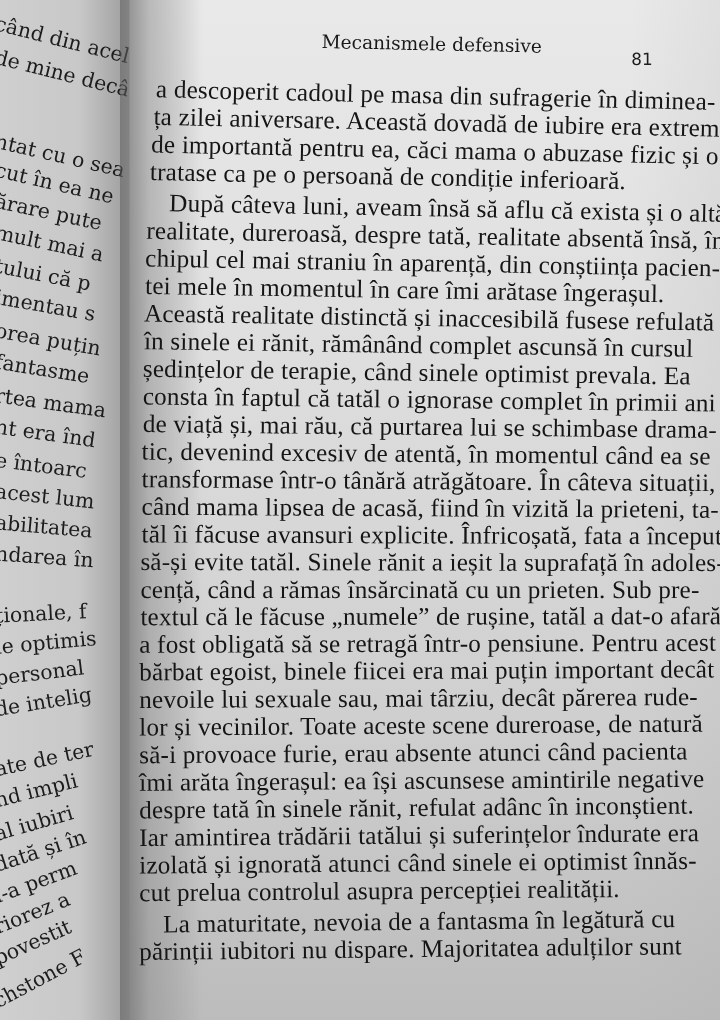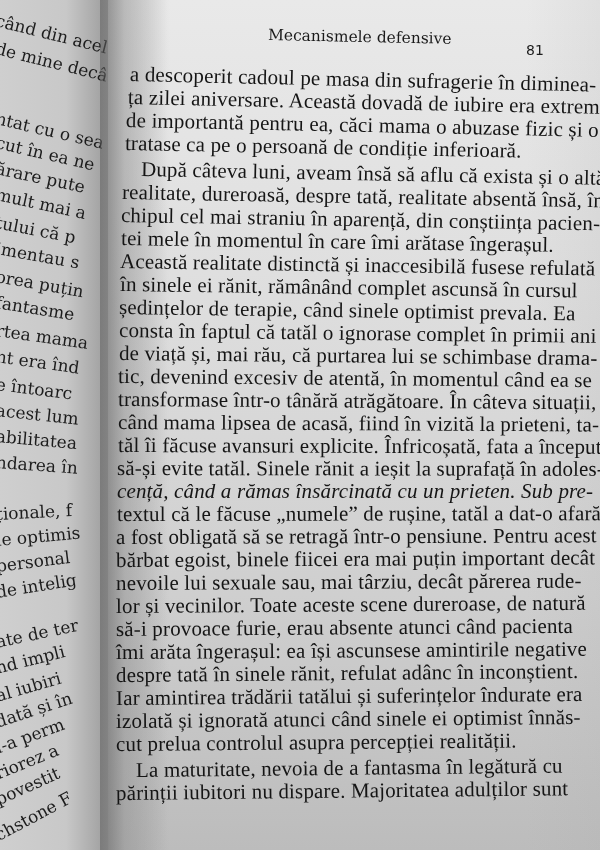--- a/index.html
+++ b/index.html
@@ -147,21 +147,21 @@
         <div class="line" style="left: 12px; top: 187px; transform: rotate(0.9deg);">Această realitate distinctă și inaccesibilă fusese refulată</div>
         <div class="line" style="left: 12px; top: 210px; transform: rotate(0.8deg);">în sinele ei rănit, rămânând complet ascunsă în cursul</div>
         <div class="line" style="left: 11px; top: 233px; transform: rotate(0.8deg);">ședințelor de terapie, când sinele optimist prevala. Ea</div>
         <div class="line" style="left: 11px; top: 256px; transform: rotate(0.7deg);">consta în faptul că tatăl o ignorase complet în primii ani</div>
         <div class="line" style="left: 11px; top: 279px; transform: rotate(0.6deg);">de viață și, mai rău, că purtarea lui se schimbase drama-</div>
         <div class="line" style="left: 10px; top: 302px; transform: rotate(0.5deg);">tic, devenind excesiv de atentă, în momentul când ea se</div>
         <div class="line" style="left: 10px; top: 325px; transform: rotate(0.4deg);">transformase într-o tânără atrăgătoare. În câteva situații,</div>
         <div class="line" style="left: 10px; top: 348px; transform: rotate(0.3deg);">când mama lipsea de acasă, fiind în vizită la prieteni, ta-</div>
         <div class="line" style="left: 10px; top: 371px; transform: rotate(0.2deg);">tăl îi făcuse avansuri explicite. Înfricoșată, fata a început</div>
         <div class="line" style="left: 9px; top: 394px; transform: rotate(0.1deg);">să-și evite tatăl. Sinele rănit a ieșit la suprafață în adoles-</div>
-        <div class="line" style="left: 9px; top: 417px; transform: rotate(0deg); font-style: italic;">cență, când a rămas însărcinată cu un prieten. Sub pre-</div>
+        <div class="line" style="left: 9px; top: 417px; transform: rotate(0deg);">cență, când a rămas însărcinată cu un prieten. Sub pre-</div>
         <div class="line" style="left: 9px; top: 440px; transform: rotate(-0.1deg);">textul că le făcuse „numele” de rușine, tatăl a dat-o afară;</div>
         <div class="line" style="left: 8px; top: 463px; transform: rotate(-0.2deg);">a fost obligată să se retragă într-o pensiune. Pentru acest</div>
         <div class="line" style="left: 8px; top: 486px; transform: rotate(-0.3deg);">bărbat egoist, binele fiicei era mai puțin important decât</div>
         <div class="line" style="left: 8px; top: 509px; transform: rotate(-0.3deg);">nevoile lui sexuale sau, mai târziu, decât părerea rude-</div>
         <div class="line" style="left: 8px; top: 532px; transform: rotate(-0.4deg);">lor și vecinilor. Toate aceste scene dureroase, de natură</div>
         <div class="line" style="left: 8px; top: 555px; transform: rotate(-0.4deg);">să-i provoace furie, erau absente atunci când pacienta</div>
         <div class="line" style="left: 8px; top: 578px; transform: rotate(-0.4deg);">îmi arăta îngerașul: ea își ascunsese amintirile negative</div>
         <div class="line" style="left: 8px; top: 601px; transform: rotate(-0.5deg);">despre tată în sinele rănit, refulat adânc în inconștient.</div>
         <div class="line" style="left: 8px; top: 624px; transform: rotate(-0.5deg);">Iar amintirea trădării tatălui și suferințelor îndurate era</div>
         <div class="line" style="left: 8px; top: 647px; transform: rotate(-0.5deg);">izolată și ignorată atunci când sinele ei optimist înnăs-</div>

